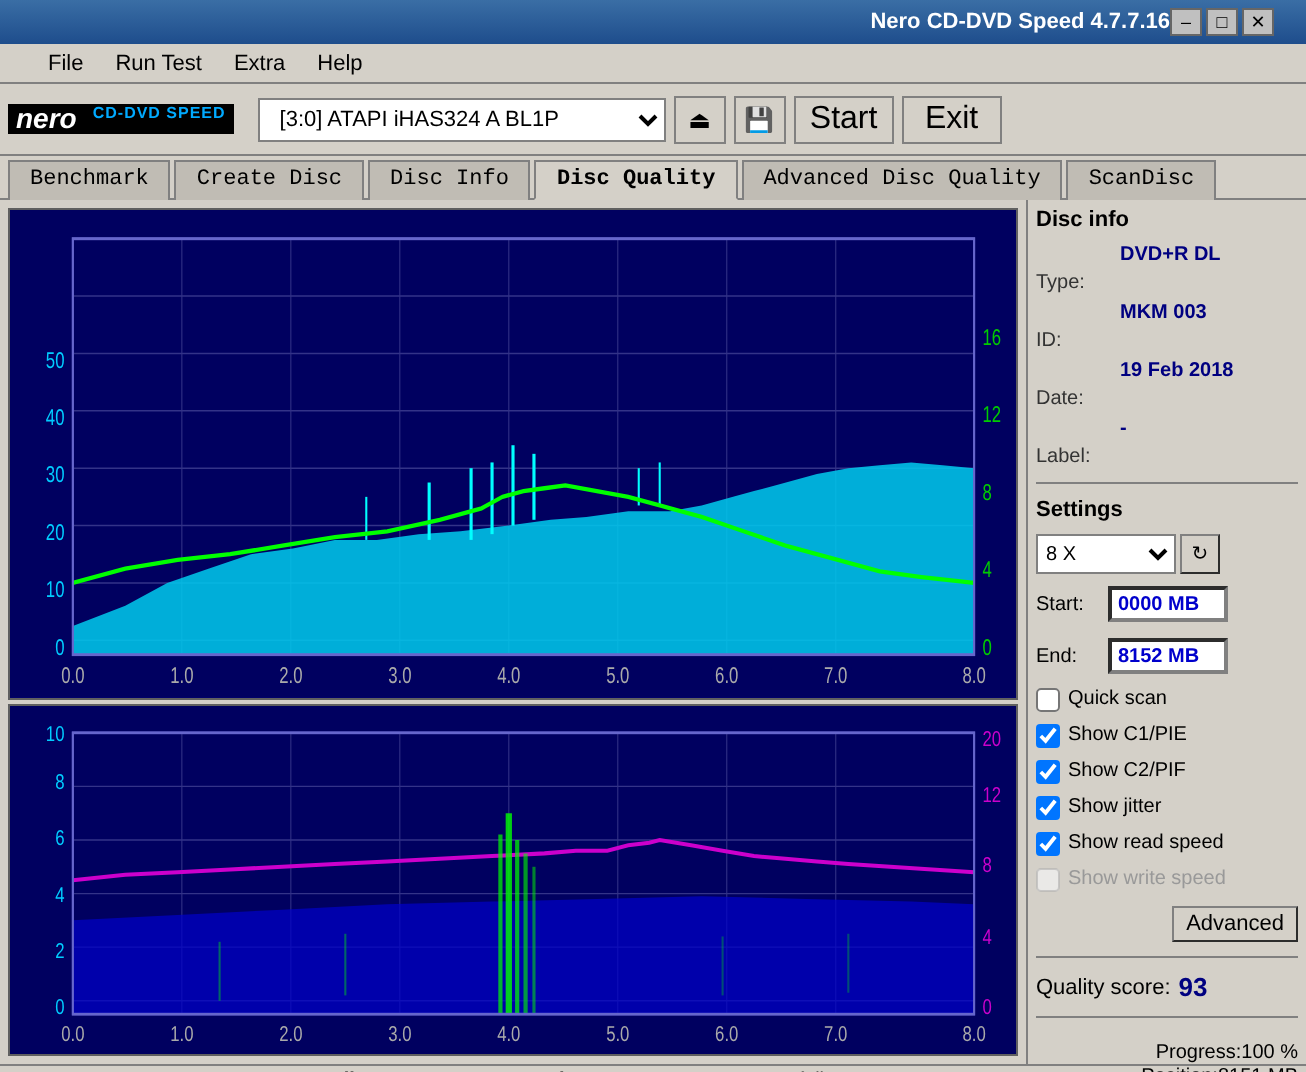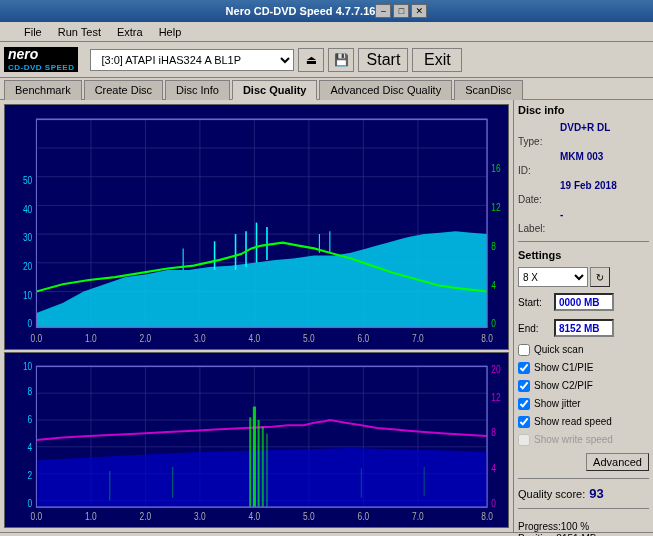--- a/index.html
+++ b/index.html
@@ -10,21 +10,21 @@
       width: 653px;
       height: 536px;
       overflow: hidden;
     }
     .title-bar {
       background: linear-gradient(to bottom, #3a6ea5, #1e4d8c);
       color: white;
       padding: 3px 16px;
       display: flex;
       align-items: center;
-      justify-content: center;
+      justify-content: flex-end;
       height: 22px;
     }
     .title-bar-title {
       font-size: 11px;
       font-weight: bold;
     }
     .title-bar-controls {
       display: flex;
       gap: 2px;
     }
@@ -58,21 +58,20 @@
       background: #d4d0c8;
       border-bottom: 1px solid #808080;
       display: flex;
       align-items: center;
       padding: 2px 4px;
       height: 36px;
       gap: 4px;
     }
     .nero-logo {
       display: flex;
-      flex-direction: column;
       margin-right: 8px;
     }
     .nero-logo-top {
       background: black;
       color: white;
       font-size: 14px;
       font-weight: bold;
       font-style: italic;
       padding: 0 4px;
       line-height: 1.1;
@@ -112,20 +111,21 @@
       align-items: center;
       justify-content: center;
       font-size: 12px;
     }
     .tabs {
       display: flex;
       background: #d4d0c8;
       border-bottom: 1px solid #808080;
       padding: 2px 4px 0;
       gap: 2px;
+      font-family: Liberation Mono, monospace;
     }
     .tab {
       padding: 3px 10px;
       border: 1px solid #808080;
       border-bottom: none;
       background: #c0bcb4;
       cursor: pointer;
       font-size: 11px;
       margin-bottom: -1px;
     }
@@ -247,21 +247,21 @@
       font-size: 13px;
       font-weight: bold;
       color: #000080;
     }
     .progress-section {
       margin-top: 4px;
       font-size: 10px;
     }
     .progress-row {
       display: flex;
-      justify-content: flex-start;
+      justify-content: flex-end;
       margin: 1px 0;
     }
     .legend-panel {
       display: flex;
       padding: 2px 4px;
       background: #d4d0c8;
       border-top: 1px solid #808080;
       gap: 16px;
     }
     .legend-section {

